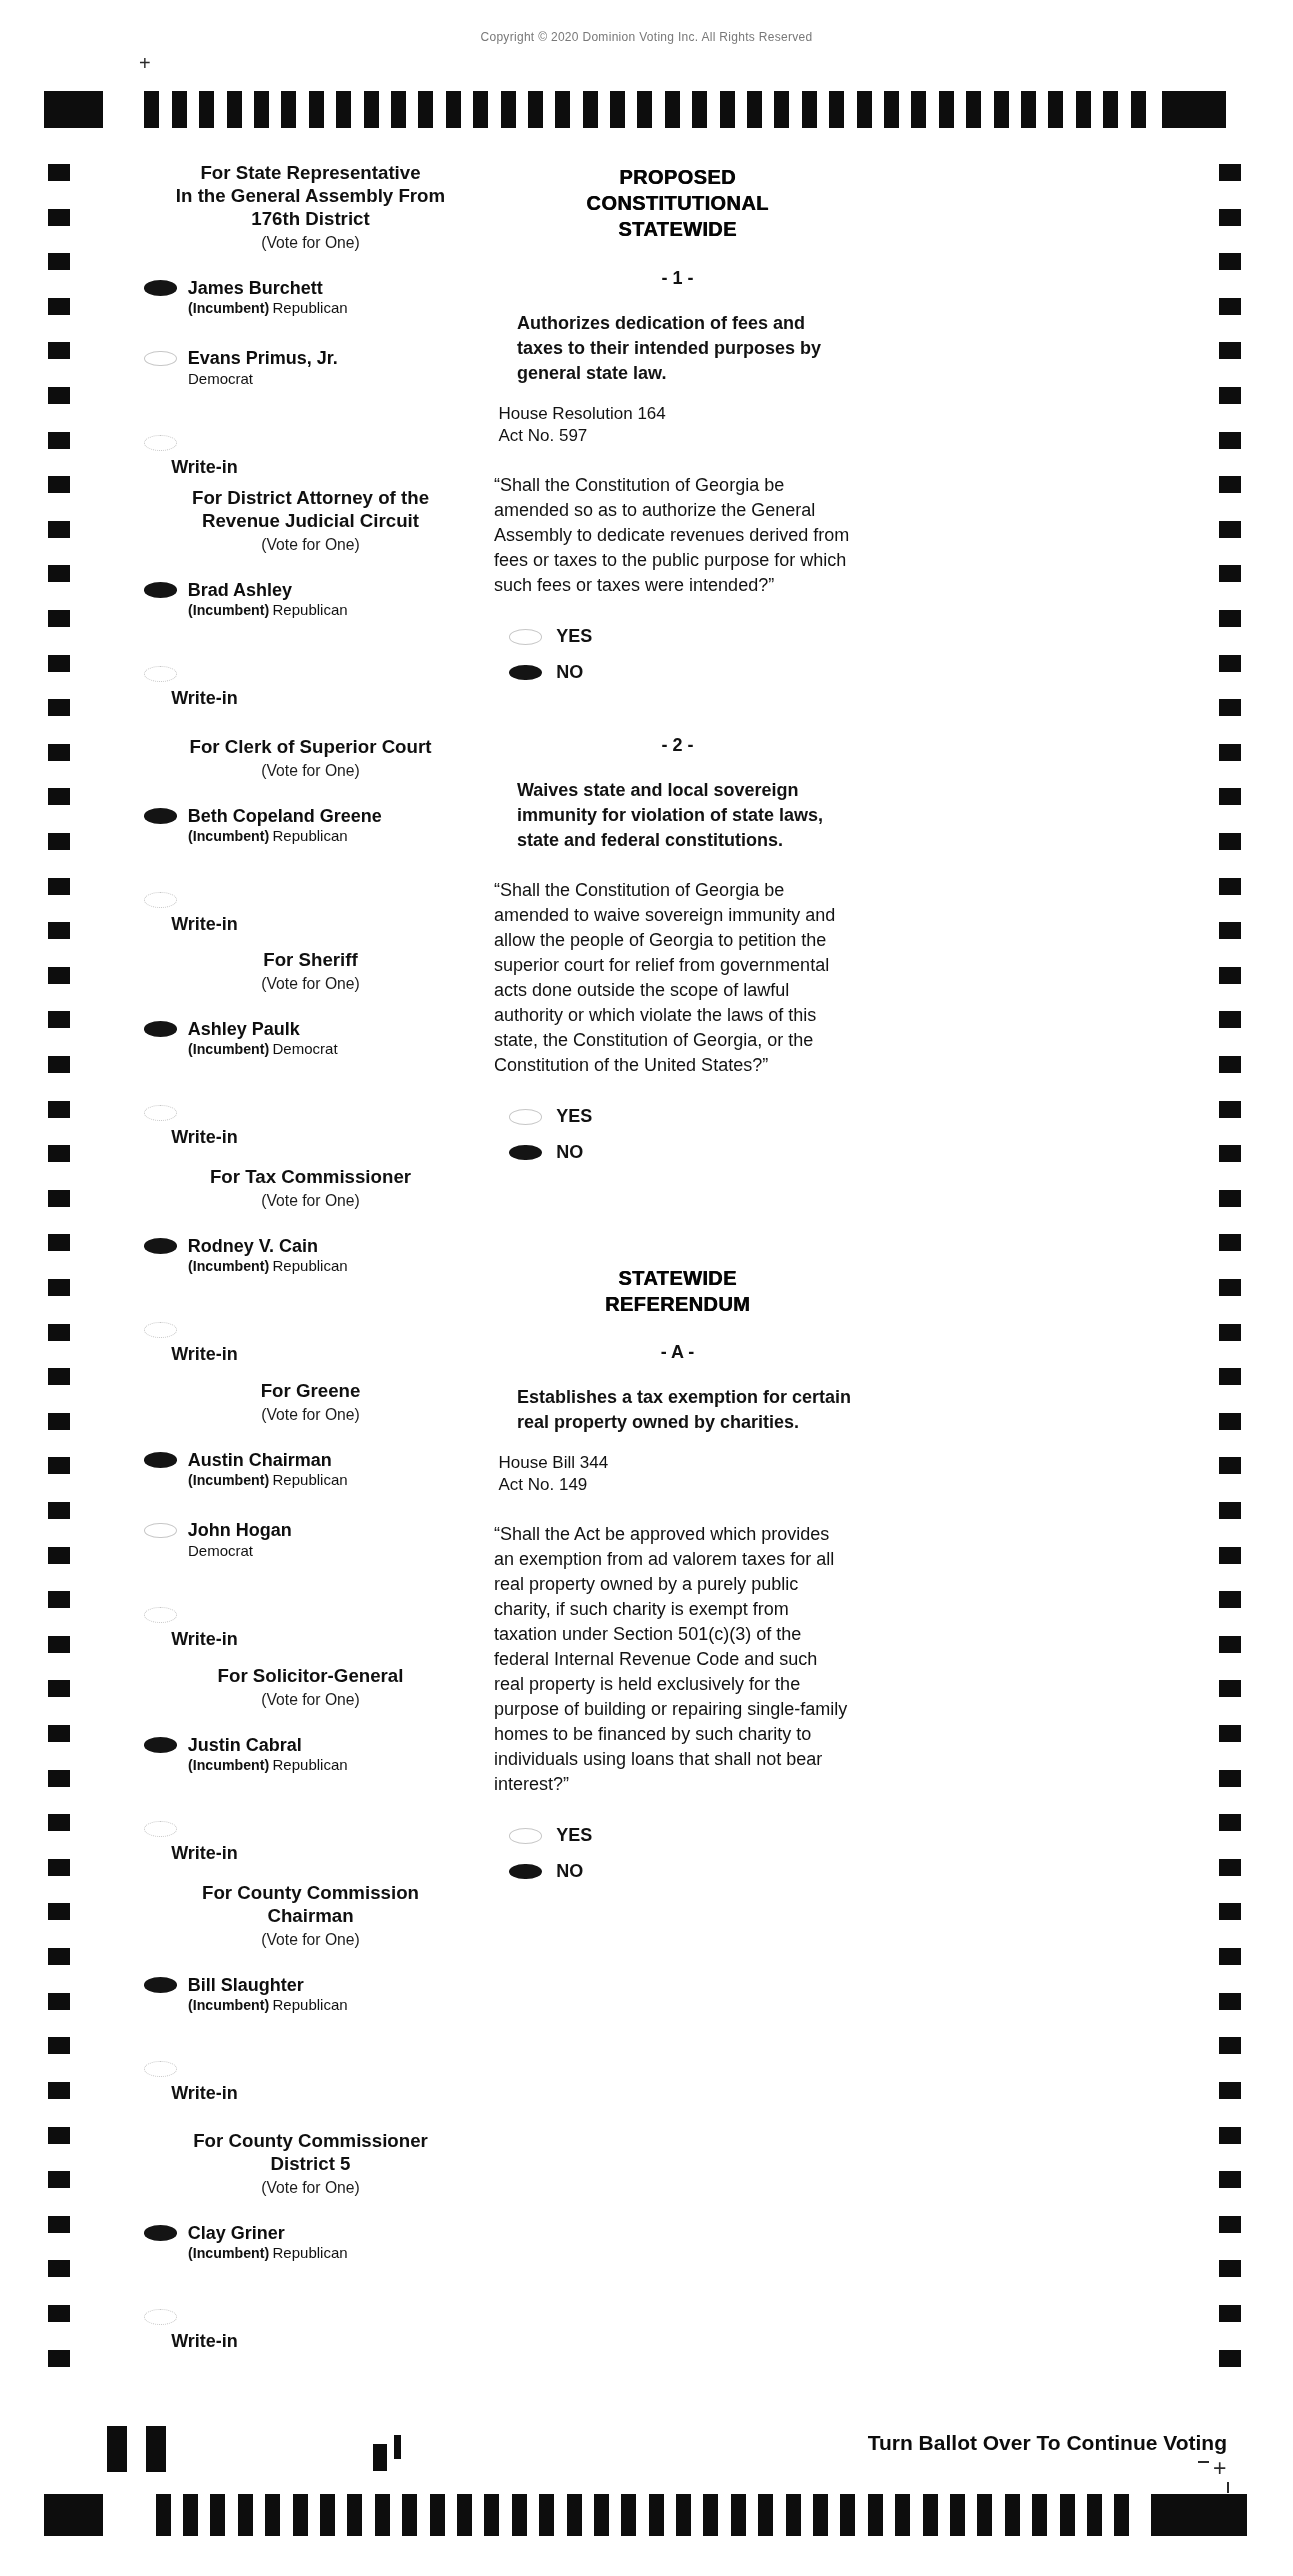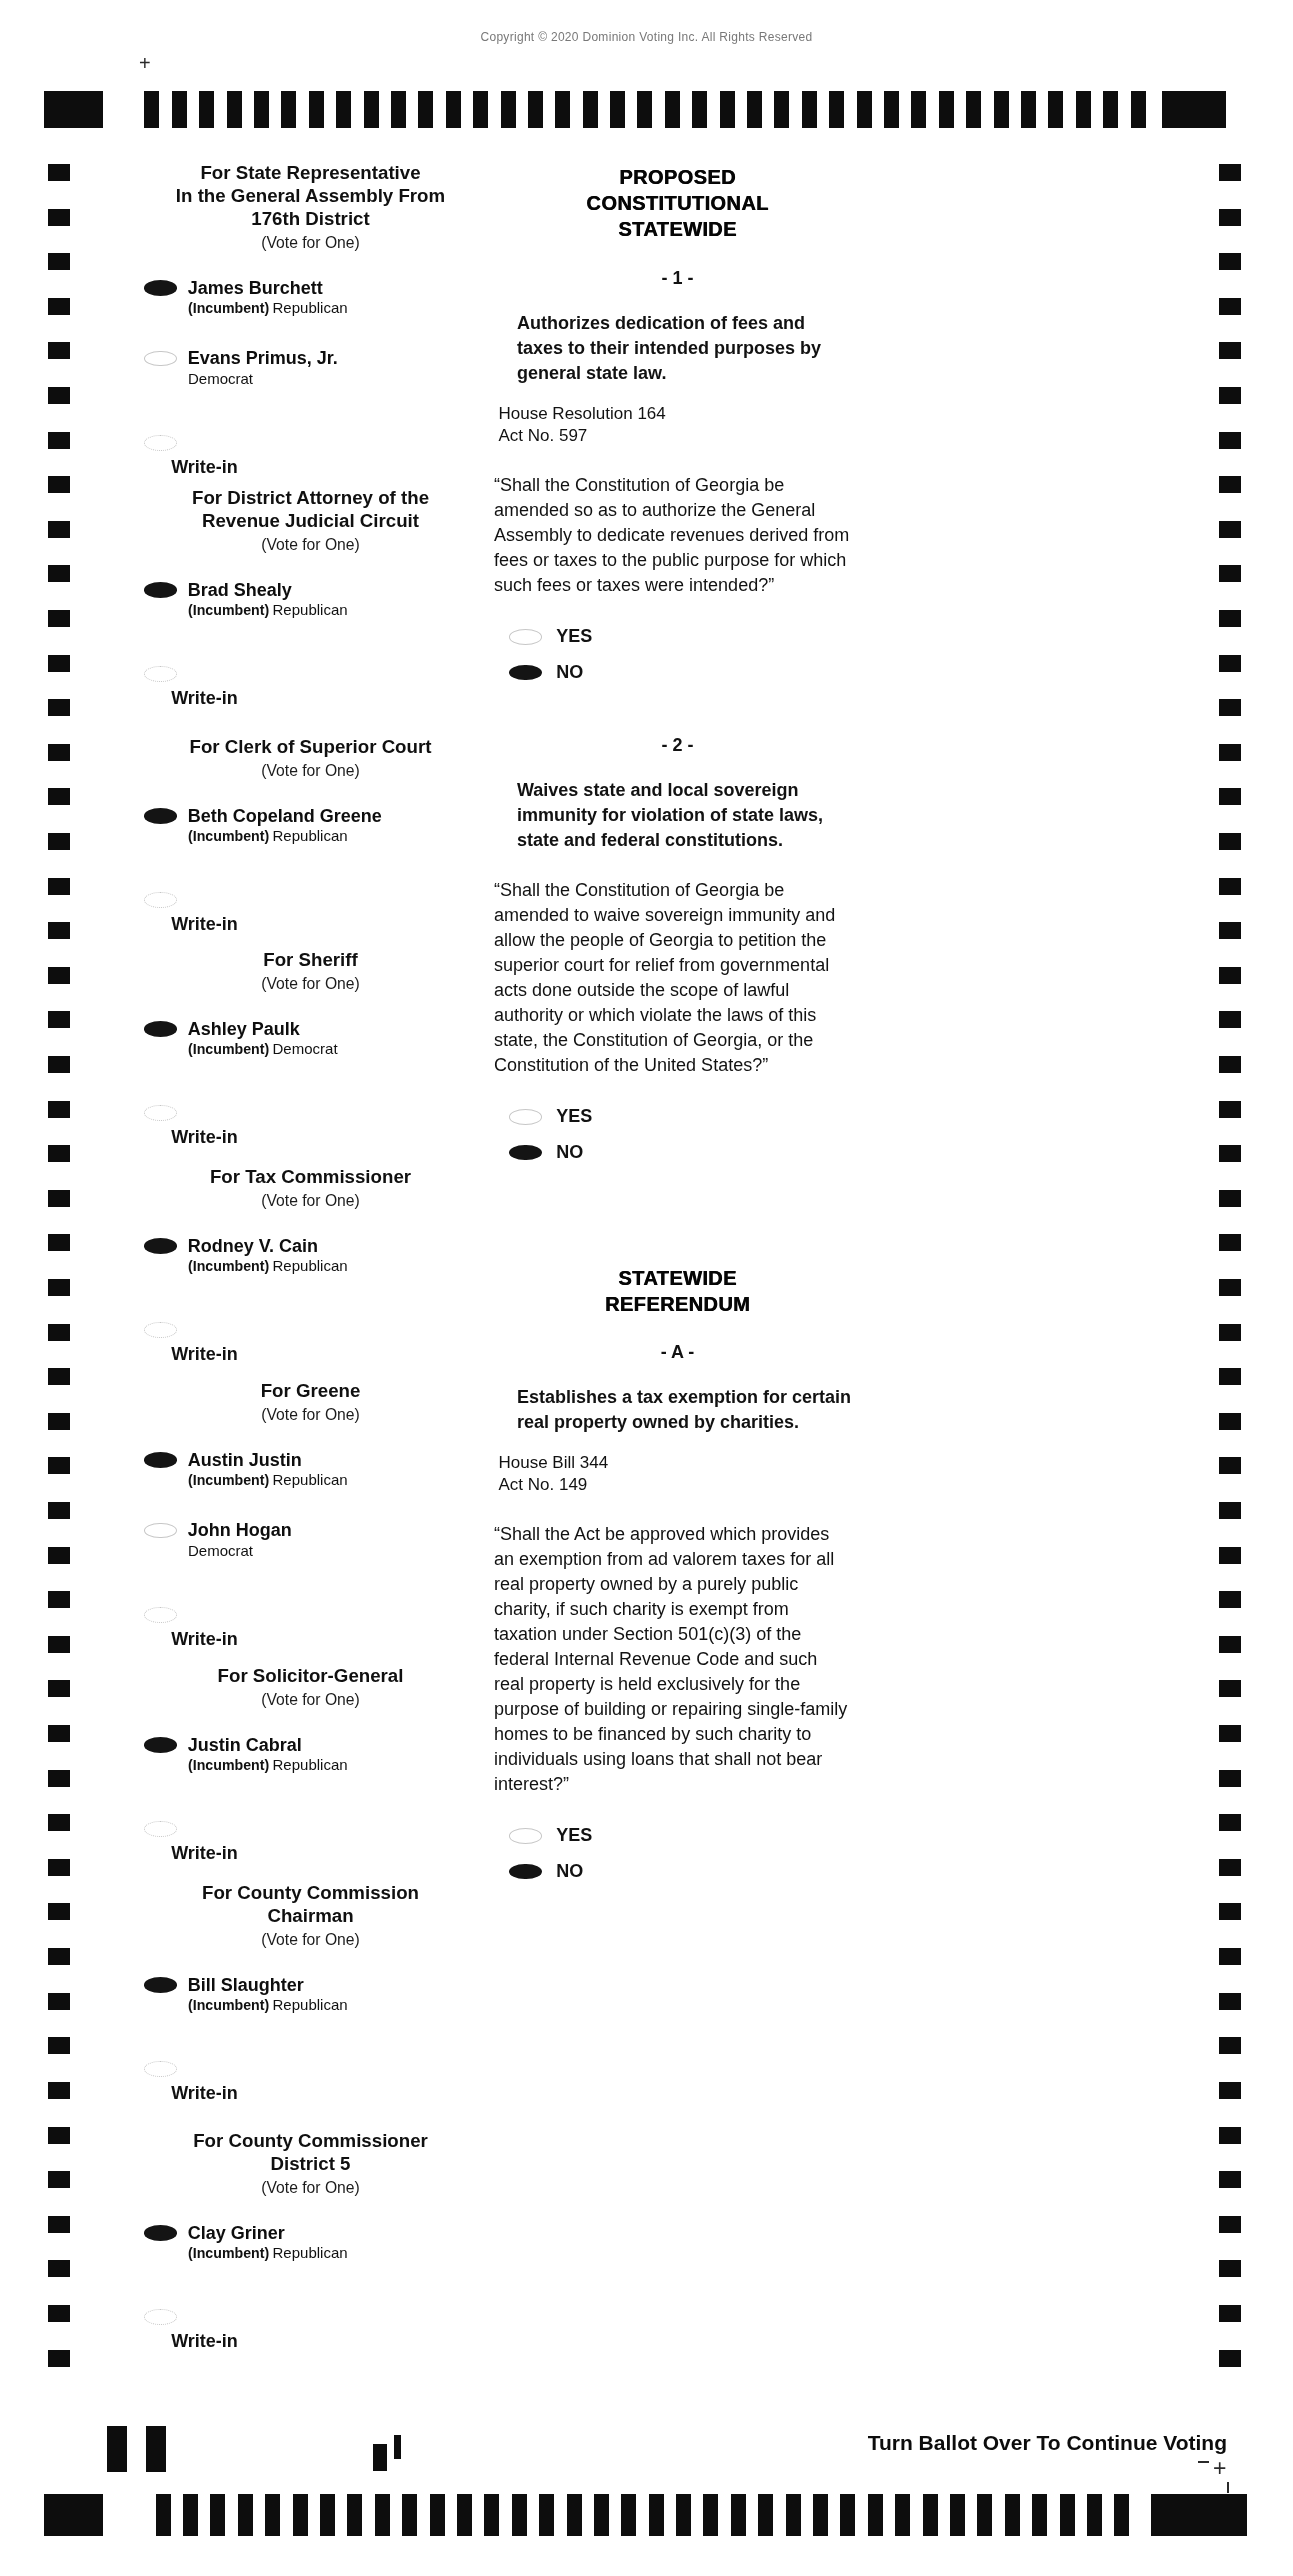--- a/index.html
+++ b/index.html
@@ -276,21 +276,21 @@
   <div class="contest pos-c1">
     <div class="c-title">
           <div>For District Attorney of the</div>
           <div>Revenue Judicial Circuit</div>
         </div>
     <div class="c-instr">(Vote for One)</div>
     <div class="c-cands">
   <div class="cand">
     <div class="cand-top">
       <div class="bubble filled"></div>
-      <div class="cand-name">Brad Shealy</div>
+      <div class="cand-name">Brad Ashley</div>
     </div>
     <div class="cand-detail">
       <span class="cand-inc">(Incumbent)</span>
       <span class="cand-party">Republican</span>
     </div>
   </div>
 </div>
     <div class="c-writein">
       <div class="bubble faint"></div>
       <div class="wi-label">Write-in</div>
@@ -368,21 +368,21 @@
 
   <div class="contest pos-c5">
     <div class="c-title">
           <div>For Greene</div>
         </div>
     <div class="c-instr">(Vote for One)</div>
     <div class="c-cands">
   <div class="cand">
     <div class="cand-top">
       <div class="bubble filled"></div>
-      <div class="cand-name">Austin Justin</div>
+      <div class="cand-name">Austin Chairman</div>
     </div>
     <div class="cand-detail">
       <span class="cand-inc">(Incumbent)</span>
       <span class="cand-party">Republican</span>
     </div>
   </div>
 
   <div class="cand">
     <div class="cand-top">
       <div class="bubble open"></div>

